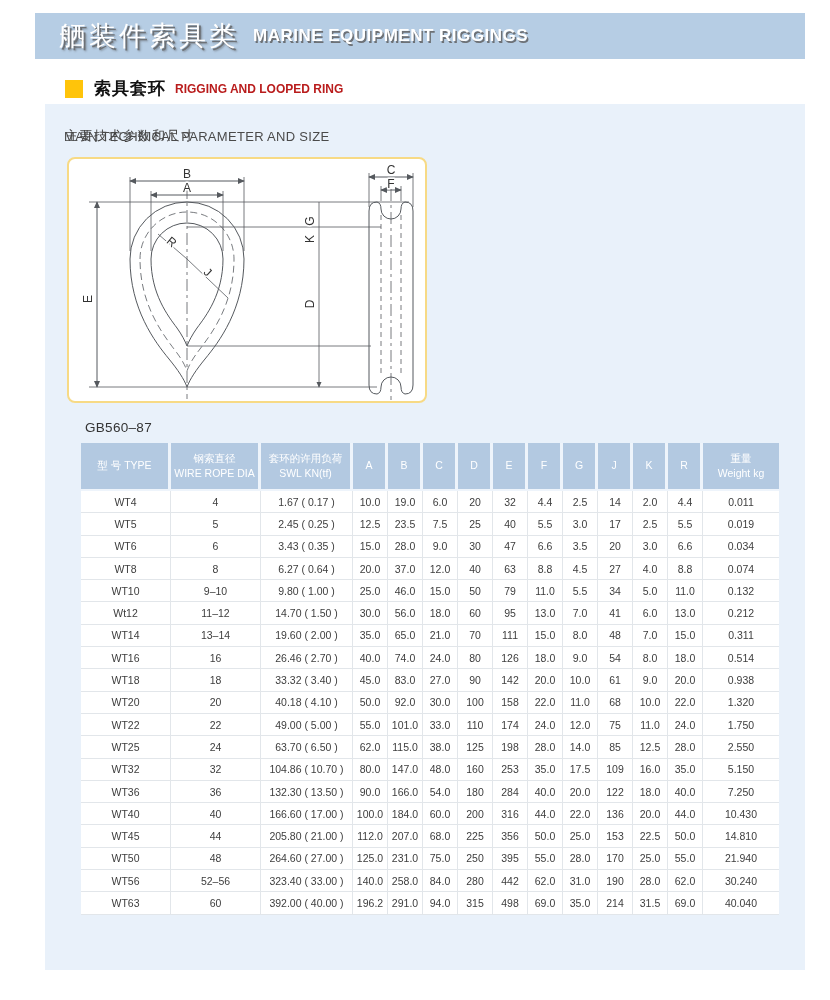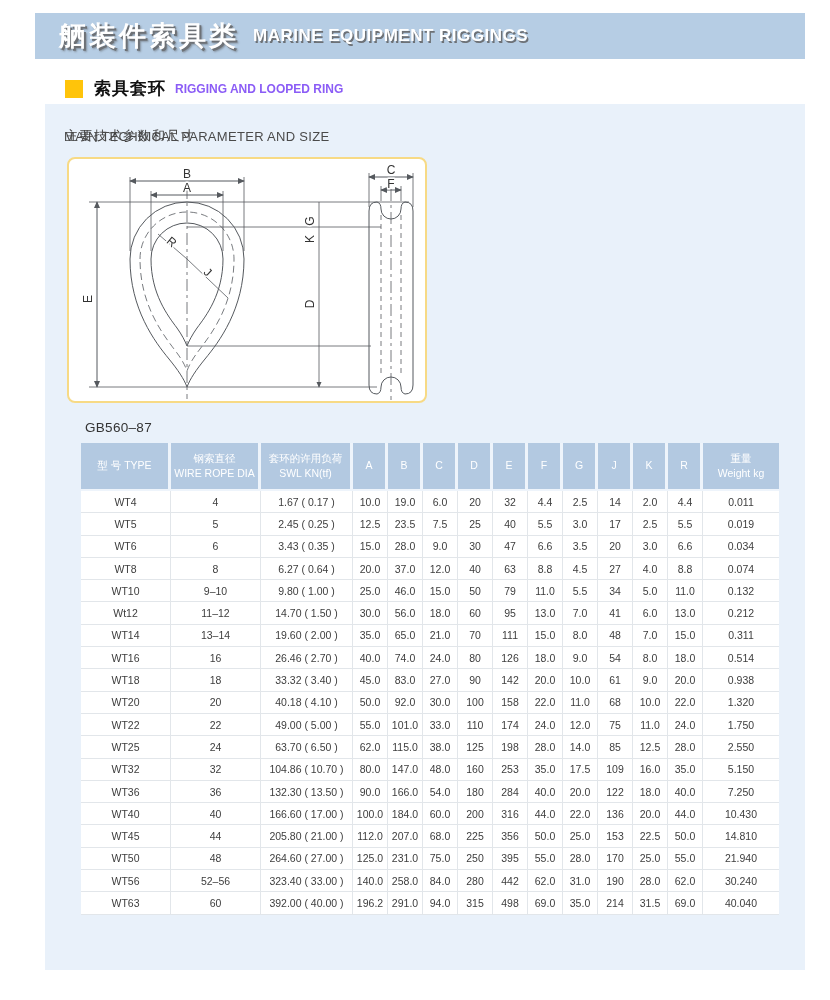--- a/index.html
+++ b/index.html
@@ -3,30 +3,30 @@
 <meta charset="utf-8">
 <style>
   * { box-sizing: border-box; }
   html,body { margin:0; padding:0; }
   body { font-family:"Liberation Sans", sans-serif; background:#ffffff; }
   .page { position:relative; width:830px; height:1000px; background:#ffffff; overflow:hidden; }
 
   
   .header-band { position:absolute; left:35px; top:13px; width:770px; height:46px;
     background:#b6cde4; display:flex; align-items:center; padding-left:24px; }
-  .h-zh { font-size:27px; font-weight:bold; color:#ffffff; letter-spacing:3px;
+  .h-zh { font-size:27px; font-weight:normal; color:#ffffff; letter-spacing:3px;
     text-shadow:2px 2px 0 #6d7176, 3px 3px 2px rgba(70,70,70,.45); white-space:nowrap; }
   .h-en { font-size:17px; font-weight:bold; color:#ffffff; margin-left:14px; letter-spacing:.5px;
     text-shadow:1.5px 1.5px 0 #6d7176; white-space:nowrap; }
 
   
   .section-row { position:absolute; left:37px; top:77px; display:flex; align-items:center;margin-left:28px; }
   .bullet { width:18px; height:18px; background:#ffc40a; flex:none; }
   .s-zh { font-size:17px; font-weight:bold; color:#111111; margin-left:11px; letter-spacing:1px; white-space:nowrap; }
-  .s-en { font-size:12px; font-weight:bold; color:#8b5cf6; margin-left:9px; white-space:nowrap; }
+  .s-en { font-size:12px; font-weight:bold; color:#b91c1c; margin-left:9px; white-space:nowrap; }
 
   
   .panel { position:absolute; left:45px; top:104px; width:760px; height:866px; background:#e9f1fa; }
   .param-zh { position:absolute; left:20px; top:23px; font-size:13px; color:#3f3f3f; letter-spacing:1.5px; }
   .param-en { position:absolute; left:19px; top:25px; font-size:13px; color:#4a4a4a; letter-spacing:.3px; }
 
   .diagram-box { position:absolute; left:22px; top:53px; width:360px; height:246px;
     background:#ffffff; border:2px solid #f7da85; border-radius:8px; overflow:hidden; }
 
   .standard { position:absolute; left:40px; top:316px; font-size:13.5px; color:#333333; letter-spacing:.3px; }

